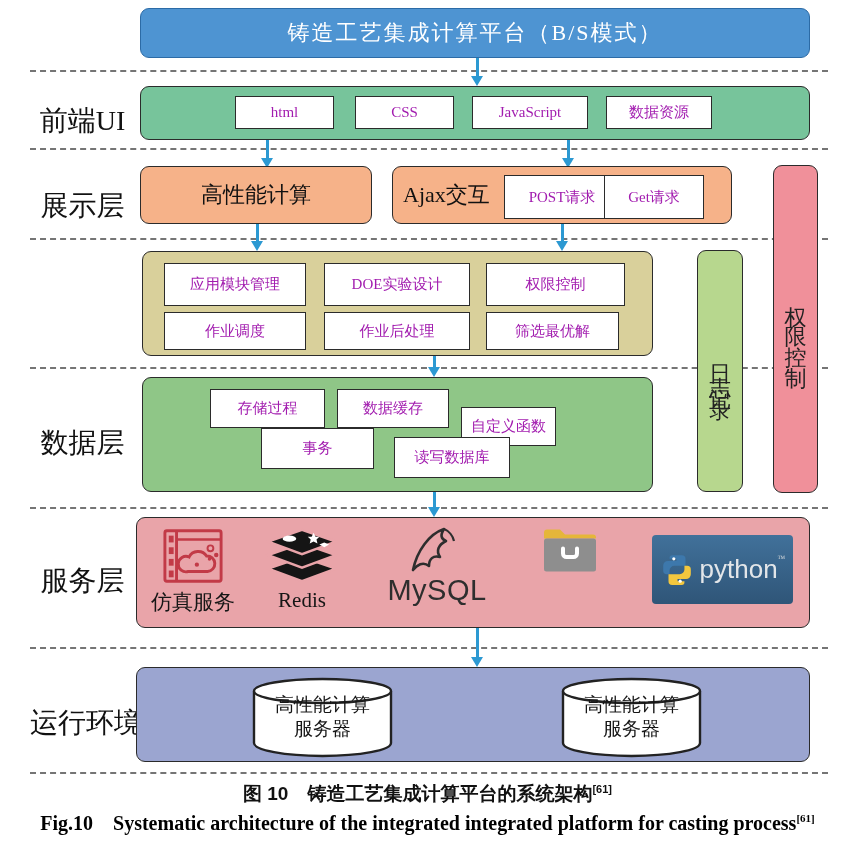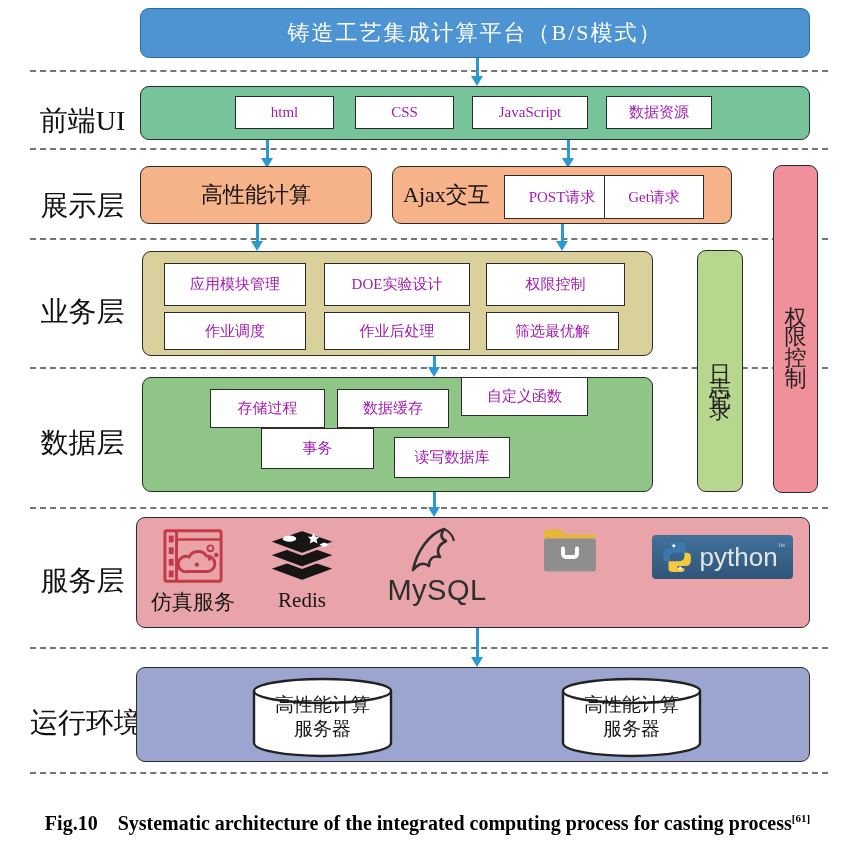--- a/index.html
+++ b/index.html
@@ -40,21 +40,21 @@
   }
   .vtext{
     writing-mode:vertical-rl;text-orientation:upright;font-size:22px;color:#222;
     letter-spacing:14px;
   }
   .svc{position:absolute;text-align:center;}
   .svc-label{font-size:21px;color:#161616;margin-top:2px;white-space:nowrap;}
   .mysql-word{font-family:"Liberation Sans","DejaVu Sans",sans-serif;font-weight:400;
     font-size:29px;color:#2e2e2e;letter-spacing:0.5px;}
   .py-rect{
-    position:absolute;left:652px;top:535px;width:141px;height:44px;border-radius:4px;
+    position:absolute;left:652px;top:535px;width:141px;height:69px;border-radius:4px;
     background:linear-gradient(180deg,#41719a 0%,#2f5578 100%);
     display:flex;align-items:center;justify-content:center;gap:6px;
   }
   .py-word{font-family:"Liberation Sans","DejaVu Sans",sans-serif;font-size:26px;color:#e3e6e9;}
   .py-tm{font-size:8px;color:#cfd4d8;vertical-align:top;}
   .cyl{position:absolute;width:145px;height:82px;}
   .cyl-text{
     position:absolute;left:0;top:16px;width:100%;text-align:center;font-size:19px;
     line-height:24px;color:#161616;
   }
@@ -88,21 +88,20 @@
   <div class="arrow" style="left:266px;top:140px;height:19px"></div>
   <div class="arrow" style="left:567px;top:140px;height:19px"></div>
   <div class="arrow" style="left:256px;top:224px;height:18px"></div>
   <div class="arrow" style="left:561px;top:224px;height:18px"></div>
   <div class="arrow" style="left:433px;top:356px;height:12px"></div>
   <div class="arrow" style="left:433px;top:492px;height:16px"></div>
   <div class="arrow" style="left:476px;top:628px;height:30px"></div>
 
   <div class="layer-label" style="top:102px">前端UI</div>
   <div class="layer-label" style="top:187px">展示层</div>
-  <div class="layer-label" style="top:293px">业务层</div>
   <div class="layer-label" style="top:424px">数据层</div>
   <div class="layer-label" style="top:562px">服务层</div>
   <div class="layer-label" style="top:704px">运行环境</div>
 
   <div class="box frontend-box"></div>
   <div class="wbox" style="left:235px;top:96px;width:99px;height:33px">html</div>
   <div class="wbox" style="left:355px;top:96px;width:99px;height:33px">CSS</div>
   <div class="wbox" style="left:472px;top:96px;width:116px;height:33px">JavaScript</div>
   <div class="wbox" style="left:606px;top:96px;width:106px;height:33px">数据资源</div>
 
@@ -124,21 +123,21 @@
   <div class="wbox" style="left:164px;top:263px;width:142px;height:43px">应用模块管理</div>
   <div class="wbox" style="left:324px;top:263px;width:146px;height:43px">DOE实验设计</div>
   <div class="wbox" style="left:486px;top:263px;width:139px;height:43px">权限控制</div>
   <div class="wbox" style="left:164px;top:312px;width:142px;height:38px">作业调度</div>
   <div class="wbox" style="left:324px;top:312px;width:146px;height:38px">作业后处理</div>
   <div class="wbox" style="left:486px;top:312px;width:133px;height:38px">筛选最优解</div>
 
   <div class="box data-box"></div>
   <div class="wbox" style="left:210px;top:389px;width:115px;height:39px">存储过程</div>
   <div class="wbox" style="left:337px;top:389px;width:112px;height:39px">数据缓存</div>
-  <div class="wbox" style="left:461px;top:377px;width:127px;height:39px">自定义函数</div>
+  <div class="wbox" style="left:461px;top:407px;width:95px;height:39px">自定义函数</div>
   <div class="wbox" style="left:261px;top:428px;width:113px;height:41px">事务</div>
   <div class="wbox" style="left:394px;top:437px;width:116px;height:41px">读写数据库</div>
 
   <div class="box service-box"></div>
 
   <div class="svc" style="left:143px;top:526px;width:100px">
     <svg width="62" height="60" viewBox="0 0 64 60" style="margin:0 auto">
       <rect x="3" y="4" width="58" height="52" rx="2" fill="none" stroke="#c23a47" stroke-width="3"></rect>
       <line x1="15" y1="4" x2="15" y2="56" stroke="#c23a47" stroke-width="3"></line>
       <rect x="7" y="9" width="5" height="7" fill="#c23a47"></rect>
@@ -212,17 +211,20 @@
     <svg width="145" height="82" viewBox="0 0 145 82">
       <path d="M4 14 V66 a68.5 13 0 0 0 137 0 V14" fill="#fff" stroke="#222" stroke-width="2.4"></path>
       <ellipse cx="72.5" cy="14" rx="68.5" ry="12" fill="#fff" stroke="#222" stroke-width="2.4"></ellipse>
     </svg>
     <div class="cyl-text">
       <div>高性能计算</div>
       <div>服务器</div>
     </div>
   </div>
 
+  <div class="cap-zh">
+    <span>图 10　铸造工艺集成计算平台的系统架构</span><sup>[61]</sup>
+  </div>
   <div class="cap-en">
-    <span>Fig.10　Systematic architecture of the integrated computing process for casting process</span><sup>[61]</sup>
+    <span>Fig.10　Systematic architecture of the integrated integrated platform for casting process</span><sup>[61]</sup>
   </div>
 
 </div>
 
 </body></html>

